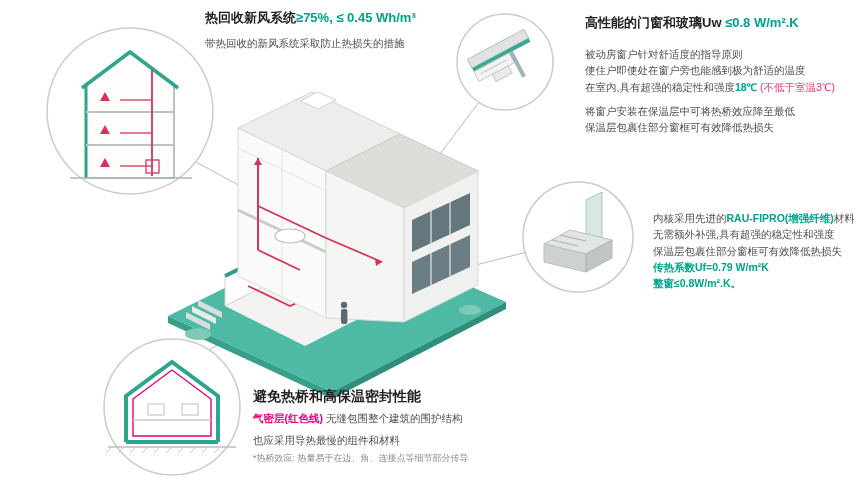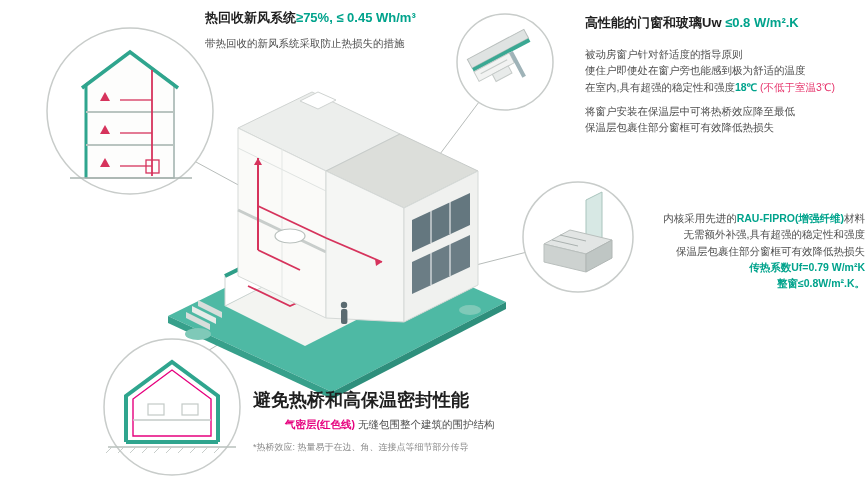--- a/index.html
+++ b/index.html
@@ -4,21 +4,21 @@
 <style>
   html,body{margin:0;padding:0;background:#ffffff;}
   #stage{position:relative;width:865px;height:492px;background:#ffffff;overflow:hidden;
          font-family:"Liberation Sans",sans-serif;}
   svg{position:absolute;left:0;top:0;}
   .txt{position:absolute;color:#4a4a4a;}
   .title{font-weight:bold;font-size:13px;color:#1f1f1f;letter-spacing:0;}
   .small{font-size:10.5px;line-height:1.55;color:#4f4f4f;}
   .tiny{font-size:9px;color:#8a8a8a;}
   .greenb{color:#00a38c;font-weight:bold;}
-  .magenta{color:#e6007e;font-weight:bold;margin-left:32px;}
+  .magenta{color:#e6007e;font-weight:bold;}
   .redtxt{color:#e6336b;}
   .gap{height:8px;}
 </style>
 </head>
 <body>
 
 <div id="stage">
 
 <svg width="865" height="492" viewBox="0 0 865 492">
 
@@ -193,34 +193,35 @@
       <div>使住户即使处在窗户旁也能感到极为舒适的温度</div>
       <div>
         <span>在室内,具有超强的稳定性和强度</span><span class="greenb">18℃</span><span class="redtxt"> (不低于室温3℃)</span>
       </div>
       <div class="gap"></div>
       <div>将窗户安装在保温层中可将热桥效应降至最低</div>
       <div>保温层包裹住部分窗框可有效降低热损失</div>
     </div>
   </div>
 
-  <div class="txt small" style="left:653px;top:210px;width:212px;text-align:right;">
+  <div class="txt small" style="left:653px;top:210px;width:212px;">
     <div>
       <span>内核采用先进的</span><span class="greenb">RAU-FIPRO(增强纤维)</span><span>材料</span>
     </div>
     <div>无需额外补强,具有超强的稳定性和强度</div>
     <div>保温层包裹住部分窗框可有效降低热损失</div>
     <div class="greenb">传热系数Uf=0.79 W/m²K</div>
     <div class="greenb">整窗≤0.8W/m².K。</div>
   </div>
 
   <div class="txt" style="left:253px;top:388px;width:340px;">
-    <div class="title" style="font-size:18px;">避免热桥和高保温密封性能</div>
+    <div class="title" style="font-size:14px;">避免热桥和高保温密封性能</div>
     <div class="small" style="margin-top:4px;">
       <div>
         <span class="magenta">气密层(红色线)</span><span> 无缝包围整个建筑的围护结构</span>
       </div>
       <div style="height:6px;"></div>
+      <div>也应采用导热最慢的组件和材料</div>
       <div class="tiny" style="margin-top:3px;">*热桥效应: 热量易于在边、角、连接点等细节部分传导</div>
     </div>
   </div>
 
 </div>
 
 </body></html>

